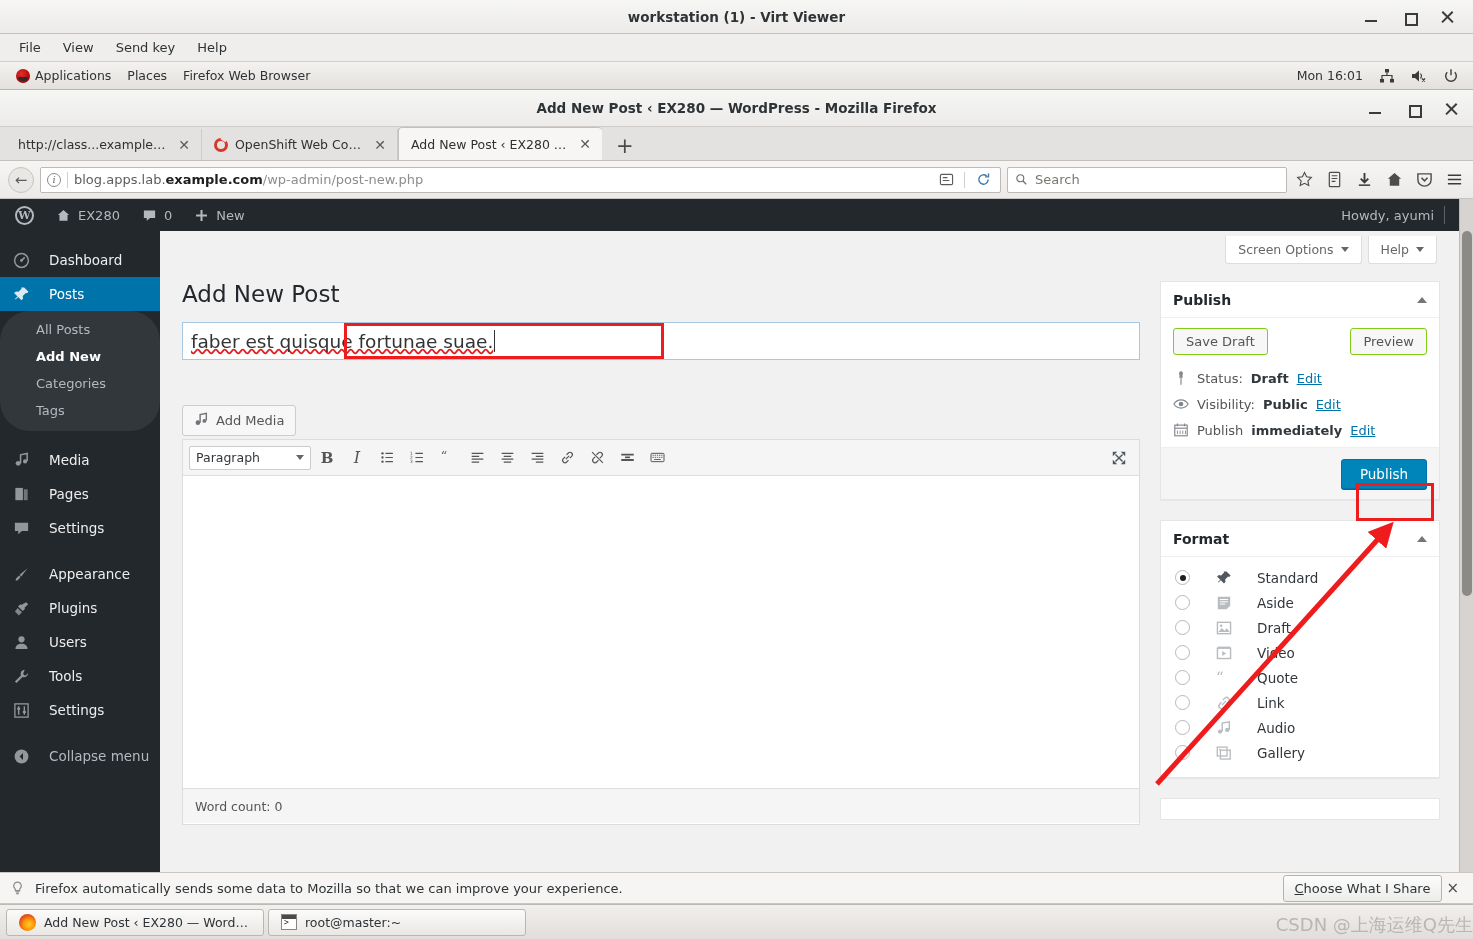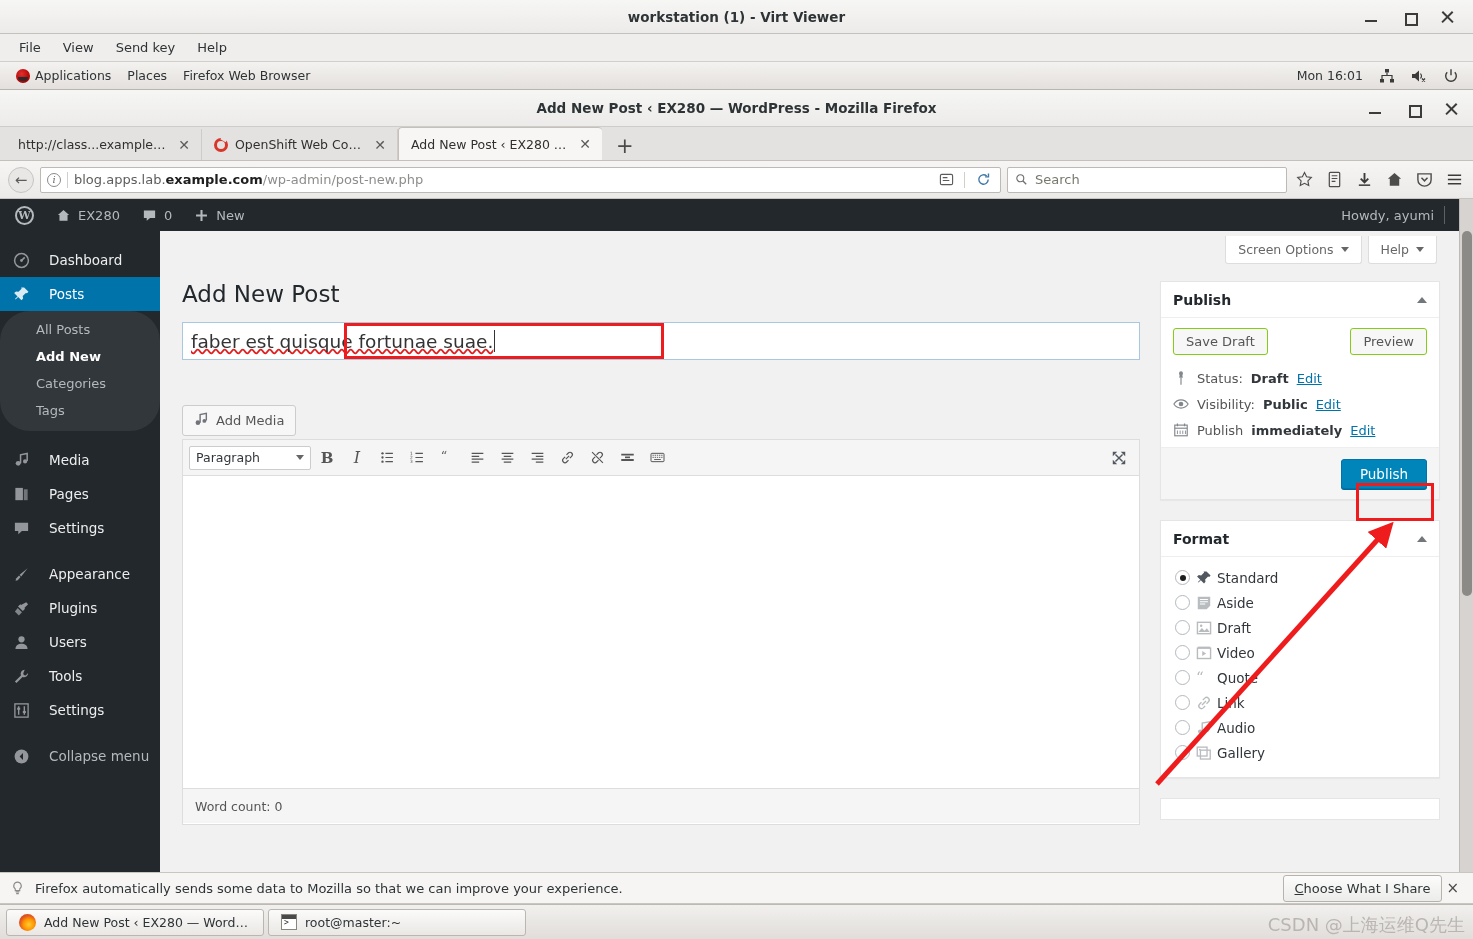--- a/index.html
+++ b/index.html
@@ -255,21 +255,21 @@
   .misc-row b { color:#32373c; }
   .misc-row a { color:#0073aa; text-decoration:underline; cursor:pointer; }
   .pb-foot {
     background:#f5f5f5; border-top:1px solid #eee; padding: 10px 12px;
     display:flex; justify-content:flex-end; min-height: 52px; align-items:center;
   }
   .btn-primary {
     background:#0085ba; border:1px solid #0073aa; border-radius:3px; color:#fff;
     font-size:13.5px; padding: 6px 18px; cursor:pointer; box-shadow: 0 1px 0 #006799;
   }
-  .fmt-row { display:flex; align-items:center; gap:5px; padding: 4px 0; font-size:13.5px; color:#32373c; }
+  .fmt-row { display:flex; align-items:center; gap:25px; padding: 4px 0; font-size:13.5px; color:#32373c; }
   .radio {
     width:15px; height:15px; border-radius:50%; border:1px solid #b4b9be; background:#fff;
     position:relative; flex:0 0 auto; cursor:pointer;
   }
   .radio.on::after {
     content:""; position:absolute; left:3.5px; top:3.5px; width:6px; height:6px;
     border-radius:50%; background:#1e1e1e;
   }
   .fmt-ic { width:17px; height:17px; display:flex; align-items:center; justify-content:center; color:#b9bcbf; flex:0 0 auto; }
   .pb-stub { background:#fff; border:1px solid #e5e5e5; height: 22px; }
@@ -320,21 +320,21 @@
     position:relative;
   }
   .term-ico::before {
     content:""; position:absolute; left:0; right:0; top:0; height:4px; background:#4a4a48;
   }
   .term-ico::after {
     content:">"; position:absolute; left:2px; top:4px; font-size:8px; color:#2e2e2c;
     font-family:"DejaVu Sans Mono", monospace; line-height:1;
   }
   .watermark {
-    position:absolute; right: 8px; bottom: 2px; font-size: 18px; color: #b9b6b2;
+    position:absolute; right: 0; bottom: 2px; font-size: 18px; color: #b9b6b2;
     font-family: "DejaVu Sans", sans-serif; pointer-events:none; white-space:nowrap;
   }
 
   
   .ann-arrow { position:absolute; left:0; top:0; width:1473px; height:939px; pointer-events:none; }
 </style>
 </head>
 <body>
 
 <div id="root">

